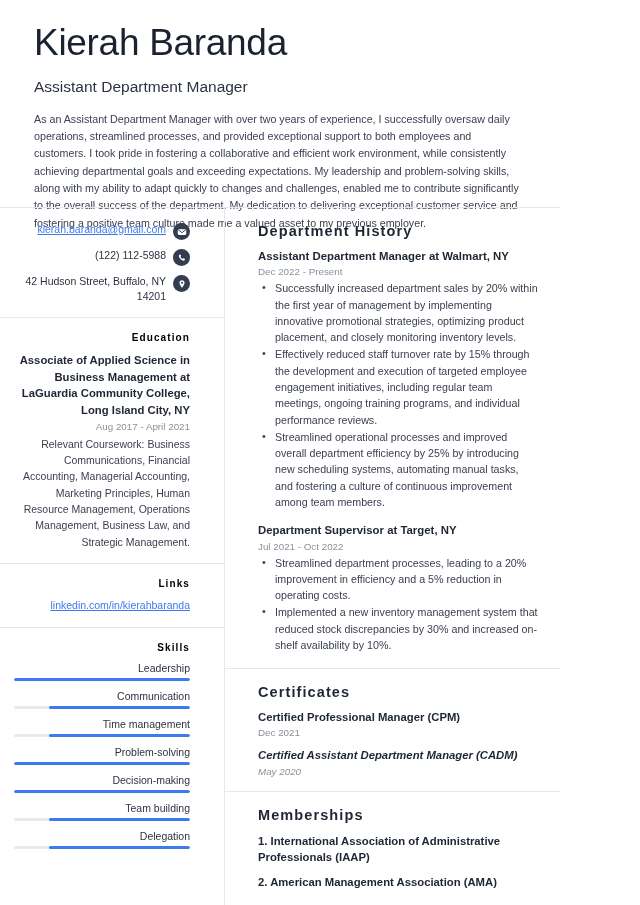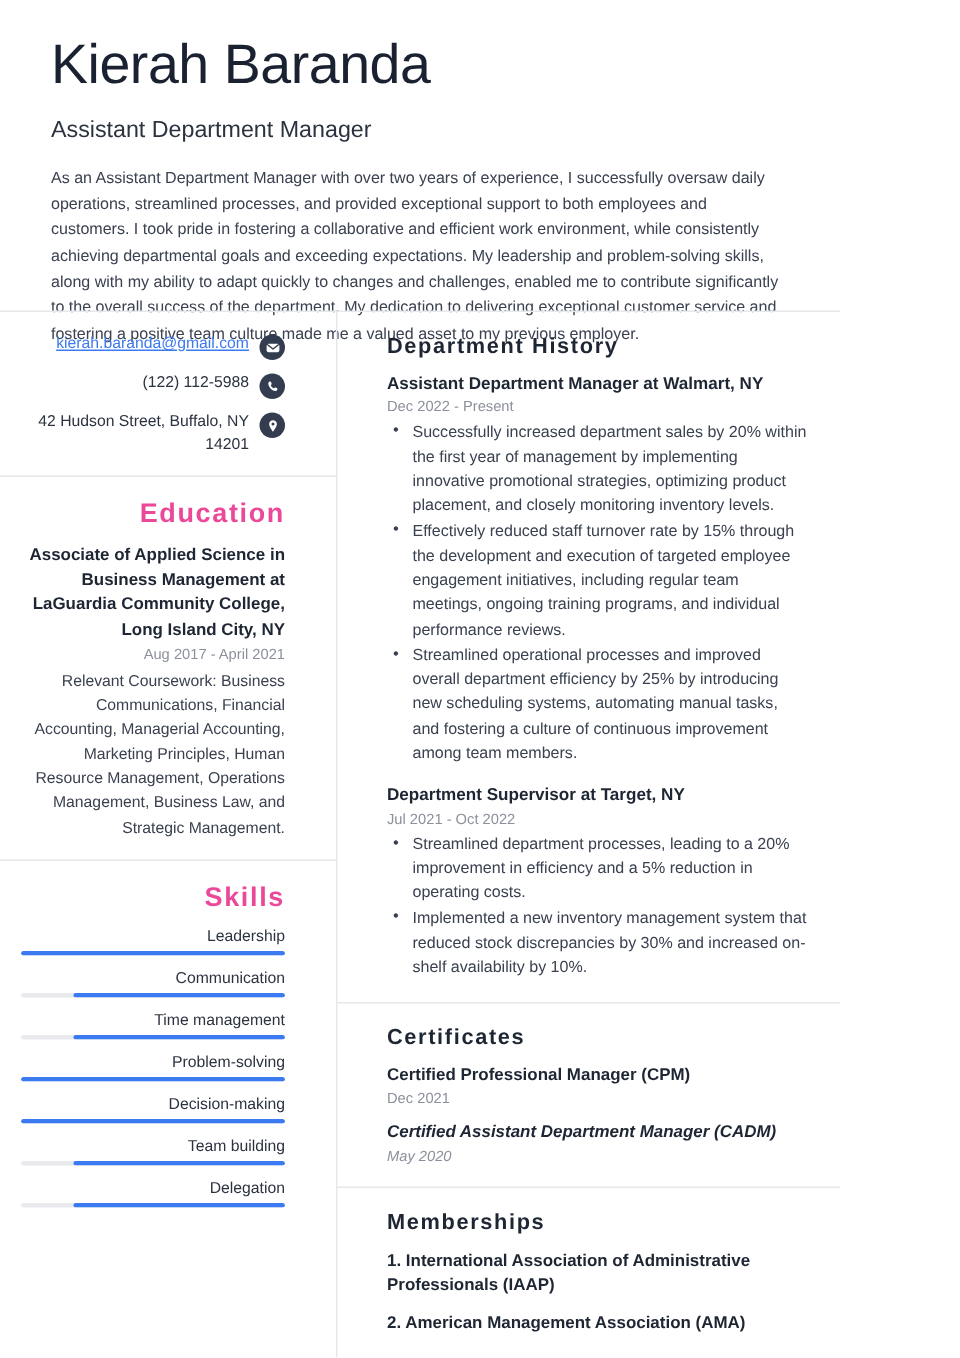--- a/index.html
+++ b/index.html
@@ -90,24 +90,24 @@
   }
 
   
   .lsec {
     padding: 14px 34px 13px 14px;
     border-bottom: 1px solid #e6e8ec;
   }
   .lsec.no-border { border-bottom: none; }
 
   .side-heading {
-    font-size: 18px;
+    font-size: 10px;
     font-weight: 700;
     letter-spacing: 1.1px;
-    color: #ec4899;
+    color: #000000;
     margin-bottom: 9px;
   }
 
   
   .contact-row {
     display: flex;
     align-items: flex-start;
     justify-content: flex-end;
     gap: 7px;
     margin-bottom: 8px;
@@ -323,20 +323,26 @@
 
       </div>
 
       <div class="lsec">
         <div class="side-heading">Education</div>
         <div class="edu-degree">Associate of Applied Science in Business Management at LaGuardia Community College, Long Island City, NY</div>
         <div class="edu-date">Aug 2017 - April 2021</div>
         <div class="edu-desc">Relevant Coursework: Business Communications, Financial Accounting, Managerial Accounting, Marketing Principles, Human Resource Management, Operations Management, Business Law, and Strategic Management.</div>
       </div>
 
+      <div class="lsec">
+        <div class="side-heading">Links</div>
+        <div class="links-item">
+          <a href="#" class="link-text">linkedin.com/in/kierahbaranda</a>
+        </div>
+      </div>
 
       <div class="lsec no-border">
         <div class="side-heading">Skills</div>
 
         <div class="skill">
           <div class="skill-name">Leadership</div>
           <div class="skill-track">
             <div class="skill-fill" style="width: 100%;"></div>
           </div>
         </div>

